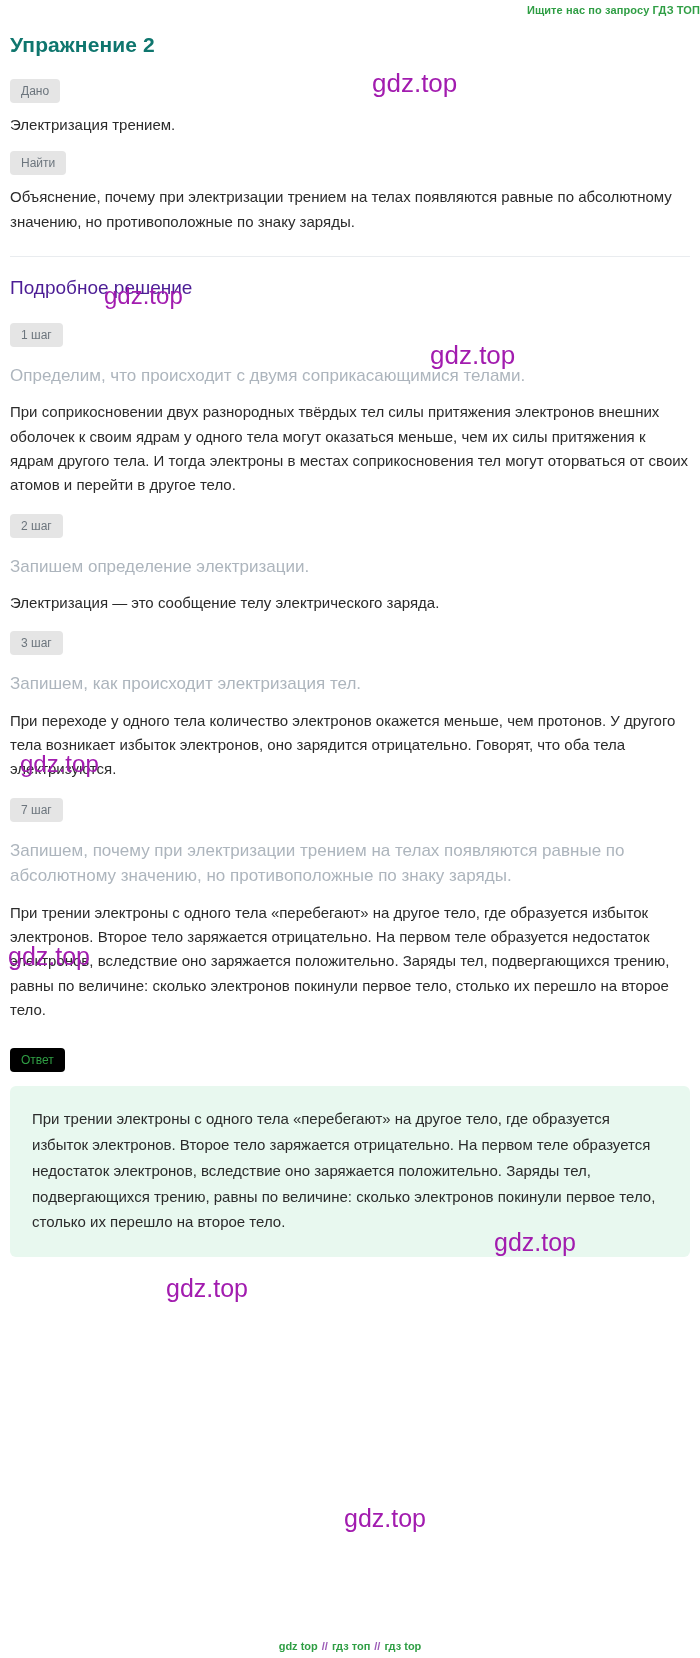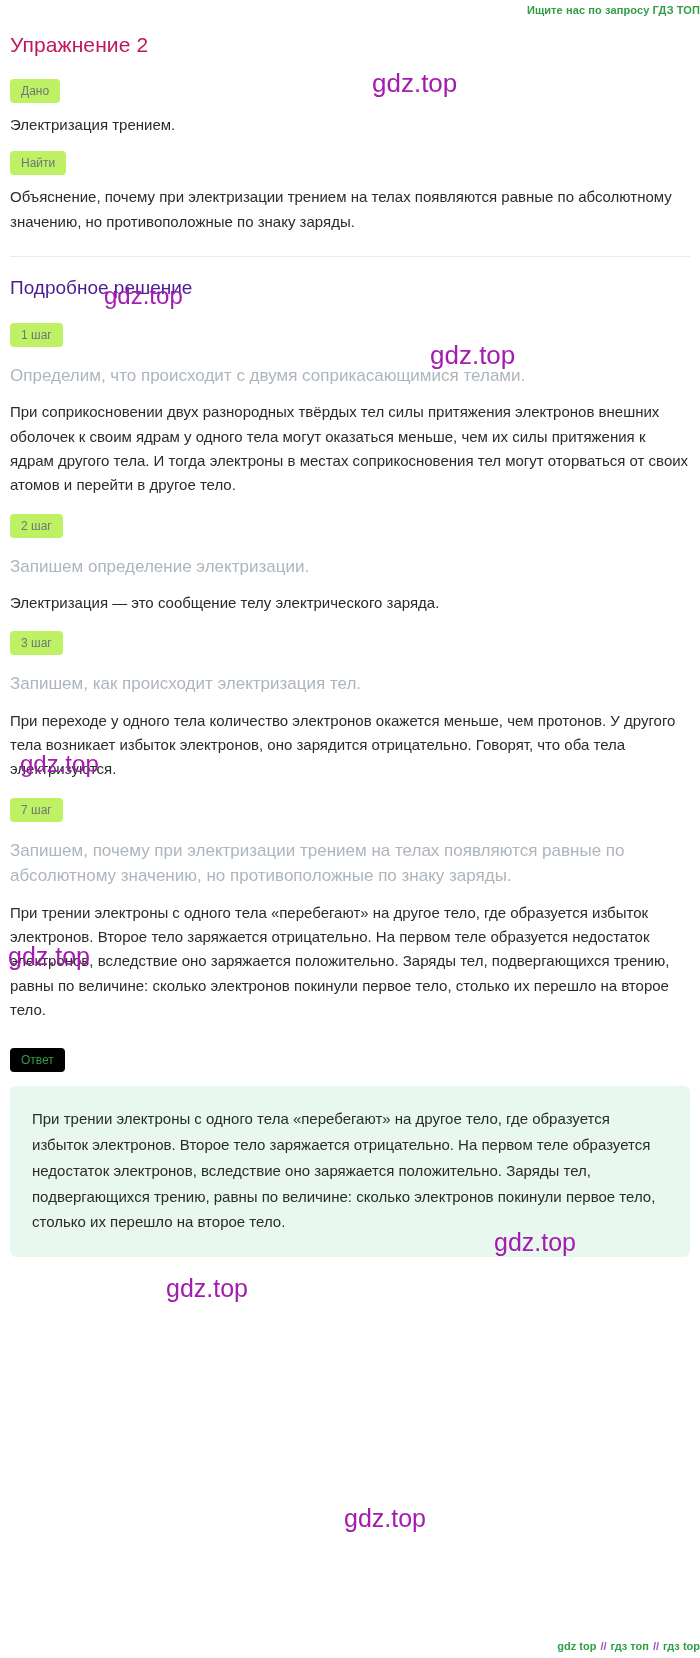--- a/index.html
+++ b/index.html
@@ -28,30 +28,30 @@
   }
 
   
   .page {
     padding: 0 10px;
     position: relative;
   }
 
   h1.exercise-title {
     font-size: 21px;
-    font-weight: normal;
-    color: #be185d;
+    font-weight: bold;
+    color: #0f766e;
     margin: 14px 0 22px 0;
     letter-spacing: 0.1px;
   }
 
   
   .chip {
     display: inline-block;
-    background: #bef264;
+    background: #e5e5e5;
     color: #6c757d;
     border-radius: 4px;
     font-size: 12px;
     padding: 6px 11px;
     line-height: 1;
     margin: 0 0 10px 0;
   }
   .chip.answer {
     background: #000000;
     color: #2f9e44;
@@ -121,21 +121,21 @@
   .wm-6 { left: 494px; top: 1228px; font-size: 25px; }
   .wm-7 { left: 166px; top: 1274px; font-size: 25px; }
   .wm-8 { left: 344px; top: 1504px; font-size: 25px; }
 
   
   .footer {
     position: absolute;
     left: 0;
     right: 0;
     bottom: 6px;
-    text-align: right;
+    text-align: center;
     font-size: 11px;
     font-weight: bold;
     color: #2f9e44;
   }
   .footer .sep {
     color: #9b59b6;
     margin: 0 4px;
     font-weight: bold;
   }
   .footer a {

